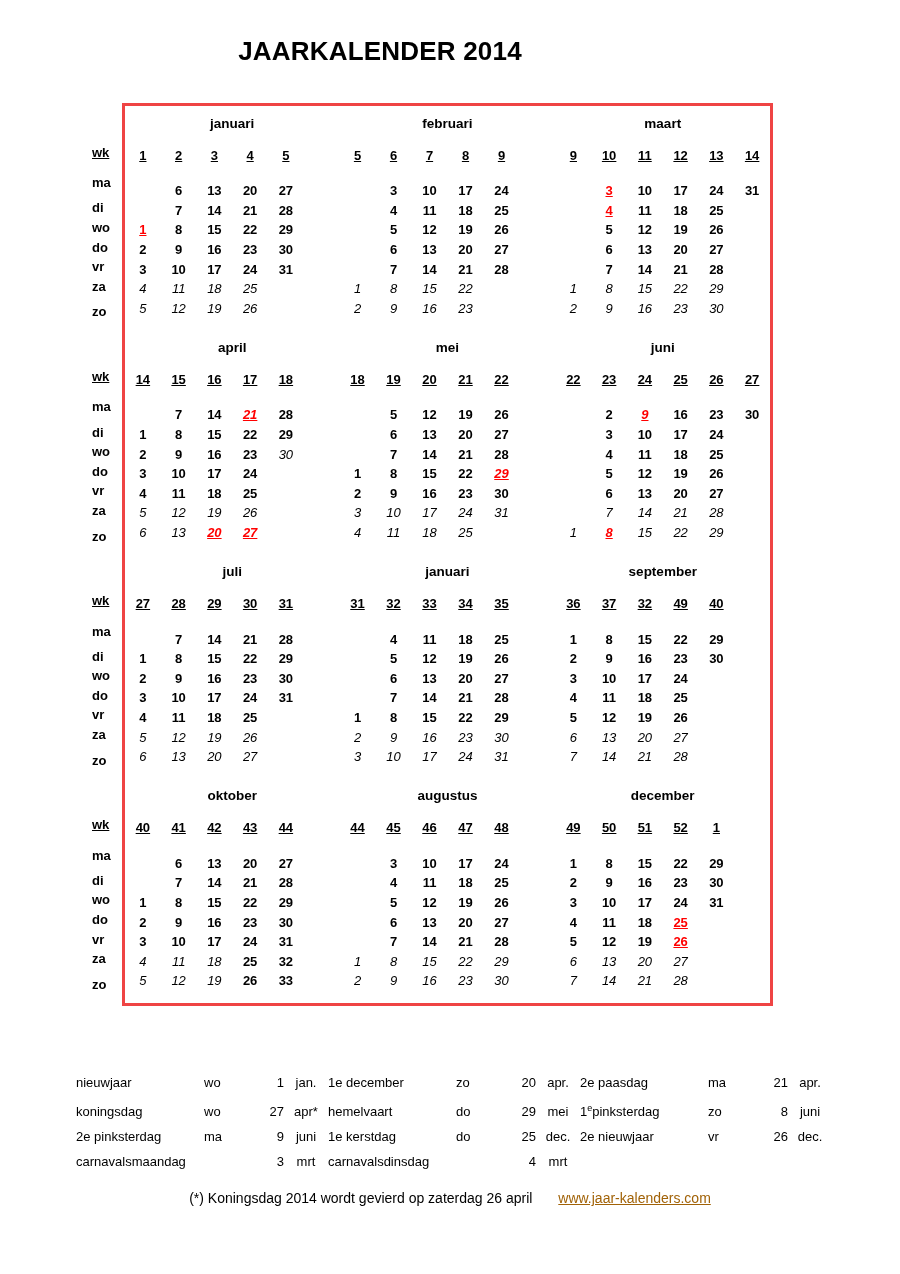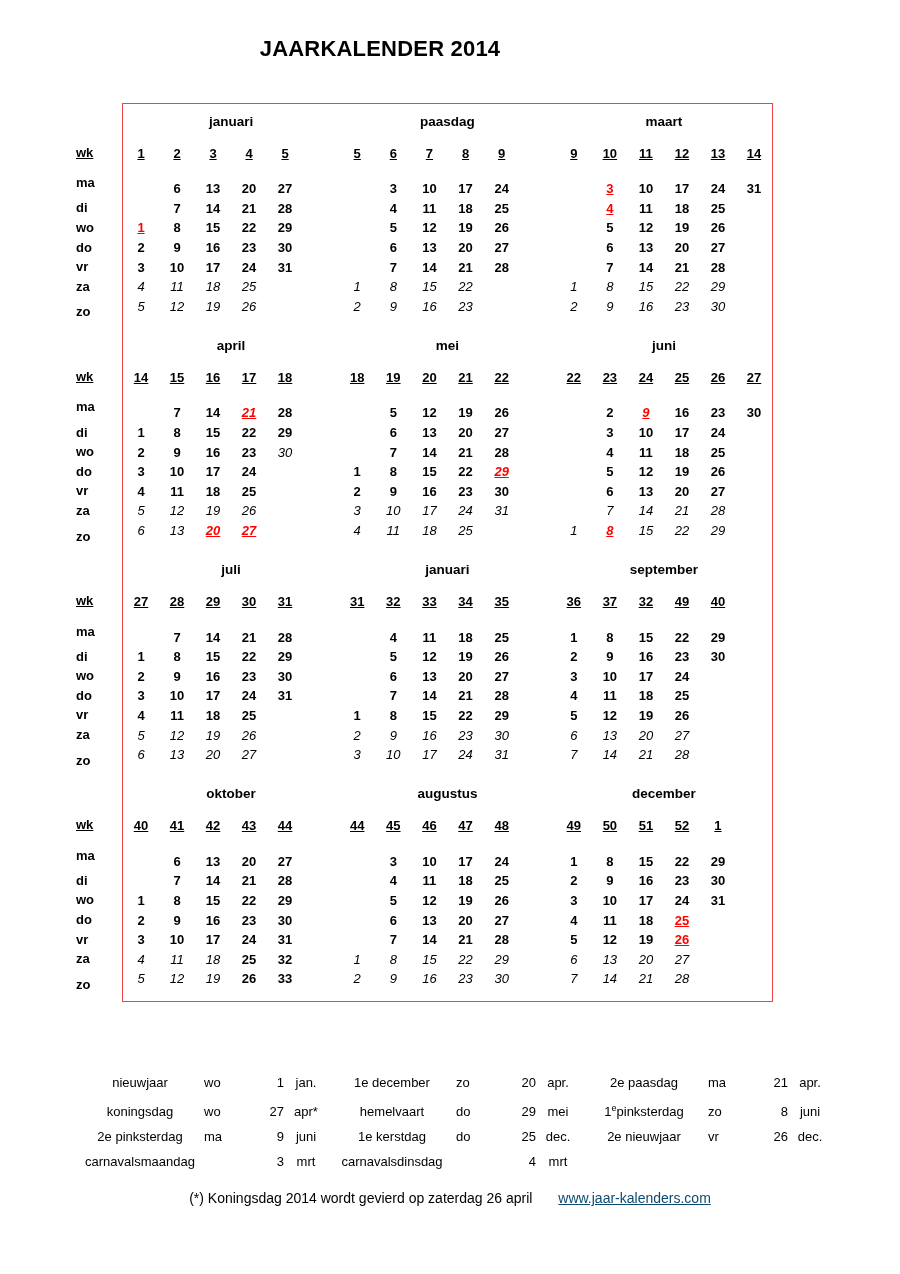--- a/index.html
+++ b/index.html
@@ -16,33 +16,33 @@
     overflow: hidden;
   }
 
   
   .page-title {
     position: absolute;
     top: 36px;
     left: 0;
     width: 760px;
     text-align: center;
-    font-size: 22px;
+    font-size: 26px;
     font-weight: bold;
     letter-spacing: 0.2px;
   }
 
   
   .calendar-table {
     position: absolute;
     left: 122px;
     top: 103px;
     width: 651px;
     border-collapse: collapse;
-    border: 1px solid #ef4444;
+    border: 3px solid #ef4444;
     table-layout: fixed;
   }
   .calendar-table > tbody > tr > td {
     border: 0;
     padding: 0;
     vertical-align: top;
   }
   .qrow > td {
     border-bottom: 1px solid #6e6e6e;
   }
@@ -117,21 +117,21 @@
 
   
   .row-labels {
     position: absolute;
     left: 76px;
     font-size: 13px;
     font-weight: bold;
   }
   .row-labels .lbl {
     position: absolute;
-    left: 0;
+    left: 16px;
     white-space: nowrap;
   }
 
   
   .legend {
     position: absolute;
     left: 76px;
     top: 1066px;
     width: 760px;
     font-size: 13px;
@@ -140,37 +140,37 @@
     border-collapse: collapse;
     table-layout: fixed;
     width: 662px;
   }
   .legend td {
     padding: 0;
     height: 25px;
     vertical-align: middle;
     white-space: nowrap;
   }
-  .lg-name  { width: 128px; text-align: center; }
+  .lg-name  { width: 128px; text-align: left; }
   .lg-dow   { width: 46px;  text-align: left; }
   .lg-date  { width: 34px;  text-align: right; padding-right: 6px; }
   .lg-mon   { width: 44px;  text-align: center; }
   .sup { font-size: 9px; vertical-align: super; }
 
   
   .footer {
     position: absolute;
     top: 1190px;
     left: 0;
     width: 900px;
     text-align: center;
     font-size: 14px;
   }
   .footer .url {
-    color: #0c4a6e;
+    color: #a16207;
     text-decoration: underline;
     margin-left: 22px;
   }
 </style>
 </head>
 <body>
 
 <div class="page-title">JAARKALENDER 2014</div>
 
 <div id="row-label-layer">
@@ -289,21 +289,21 @@
                 <td></td>
                 <td></td>
               </tr>
             </tbody>
           </table>
         </td>
         <td class="qcell">
           <table class="month">
             <tbody>
               <tr>
-                <td class="month-name" colspan="6">paasdag</td>
+                <td class="month-name" colspan="6">februari</td>
               </tr>
               <tr class="wk-row">
                 <td class="wk-num">5</td>
                 <td class="wk-num">6</td>
                 <td class="wk-num">7</td>
                 <td class="wk-num">8</td>
                 <td class="wk-num">9</td>
                 <td></td>
               </tr>
               <tr class="day-row first">

